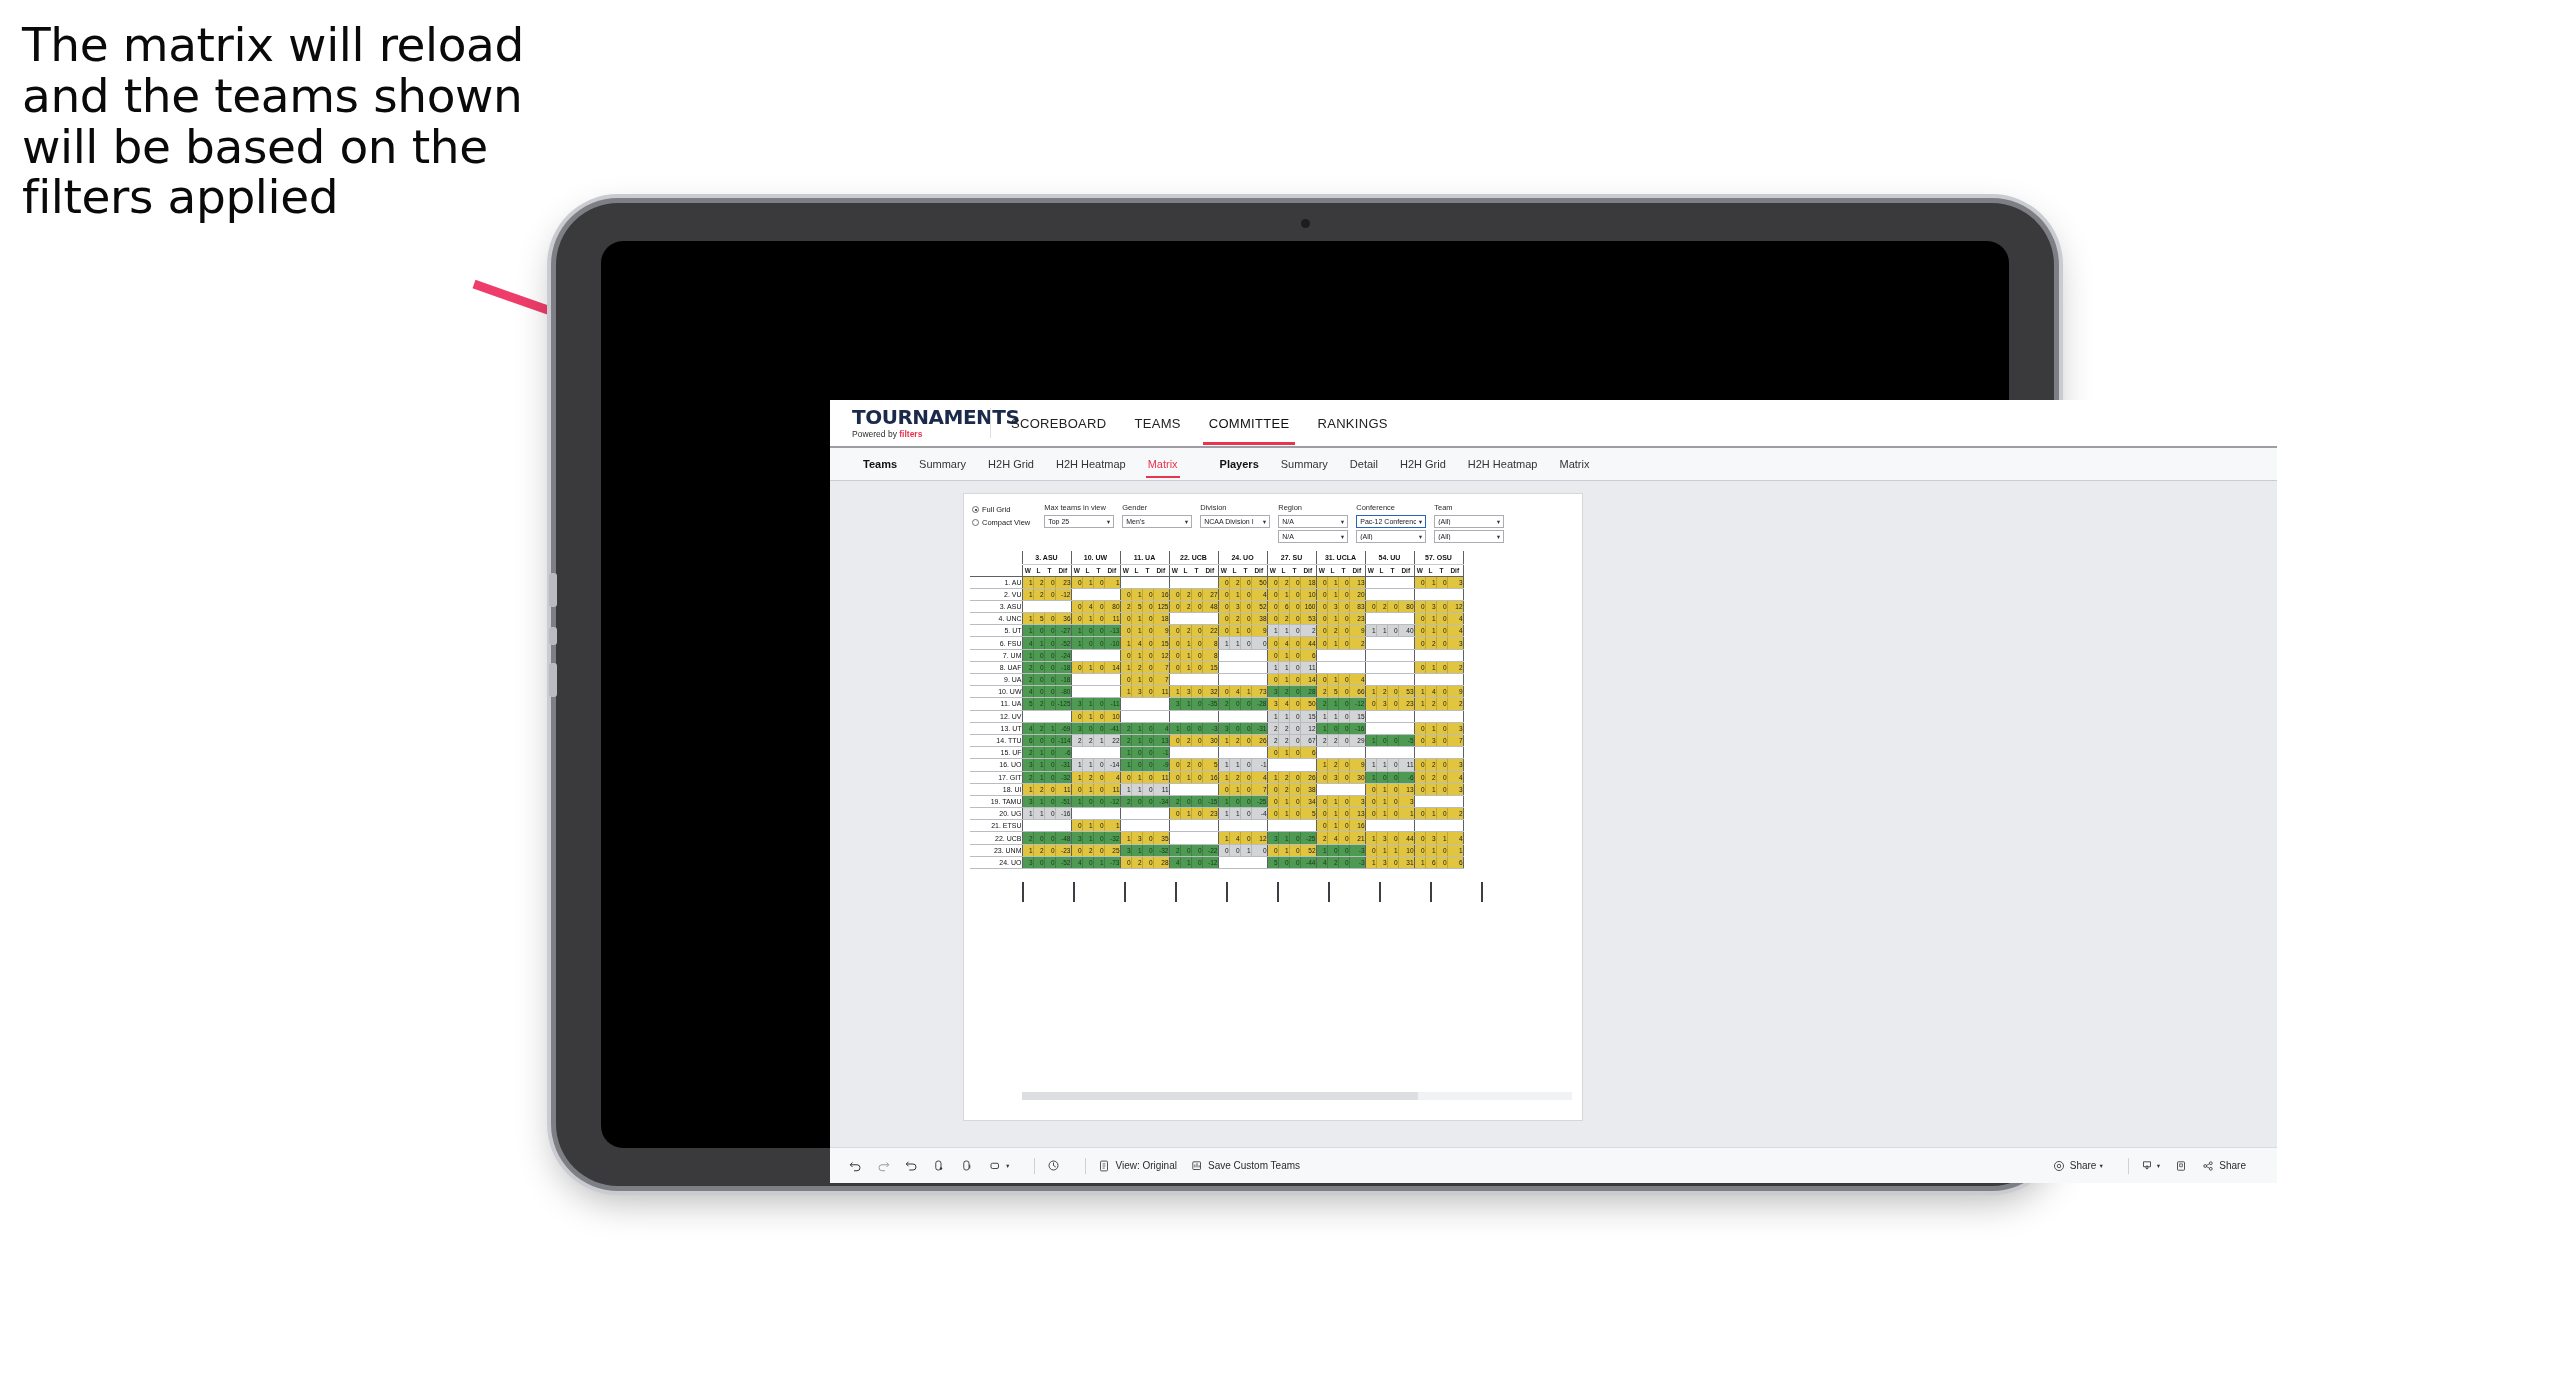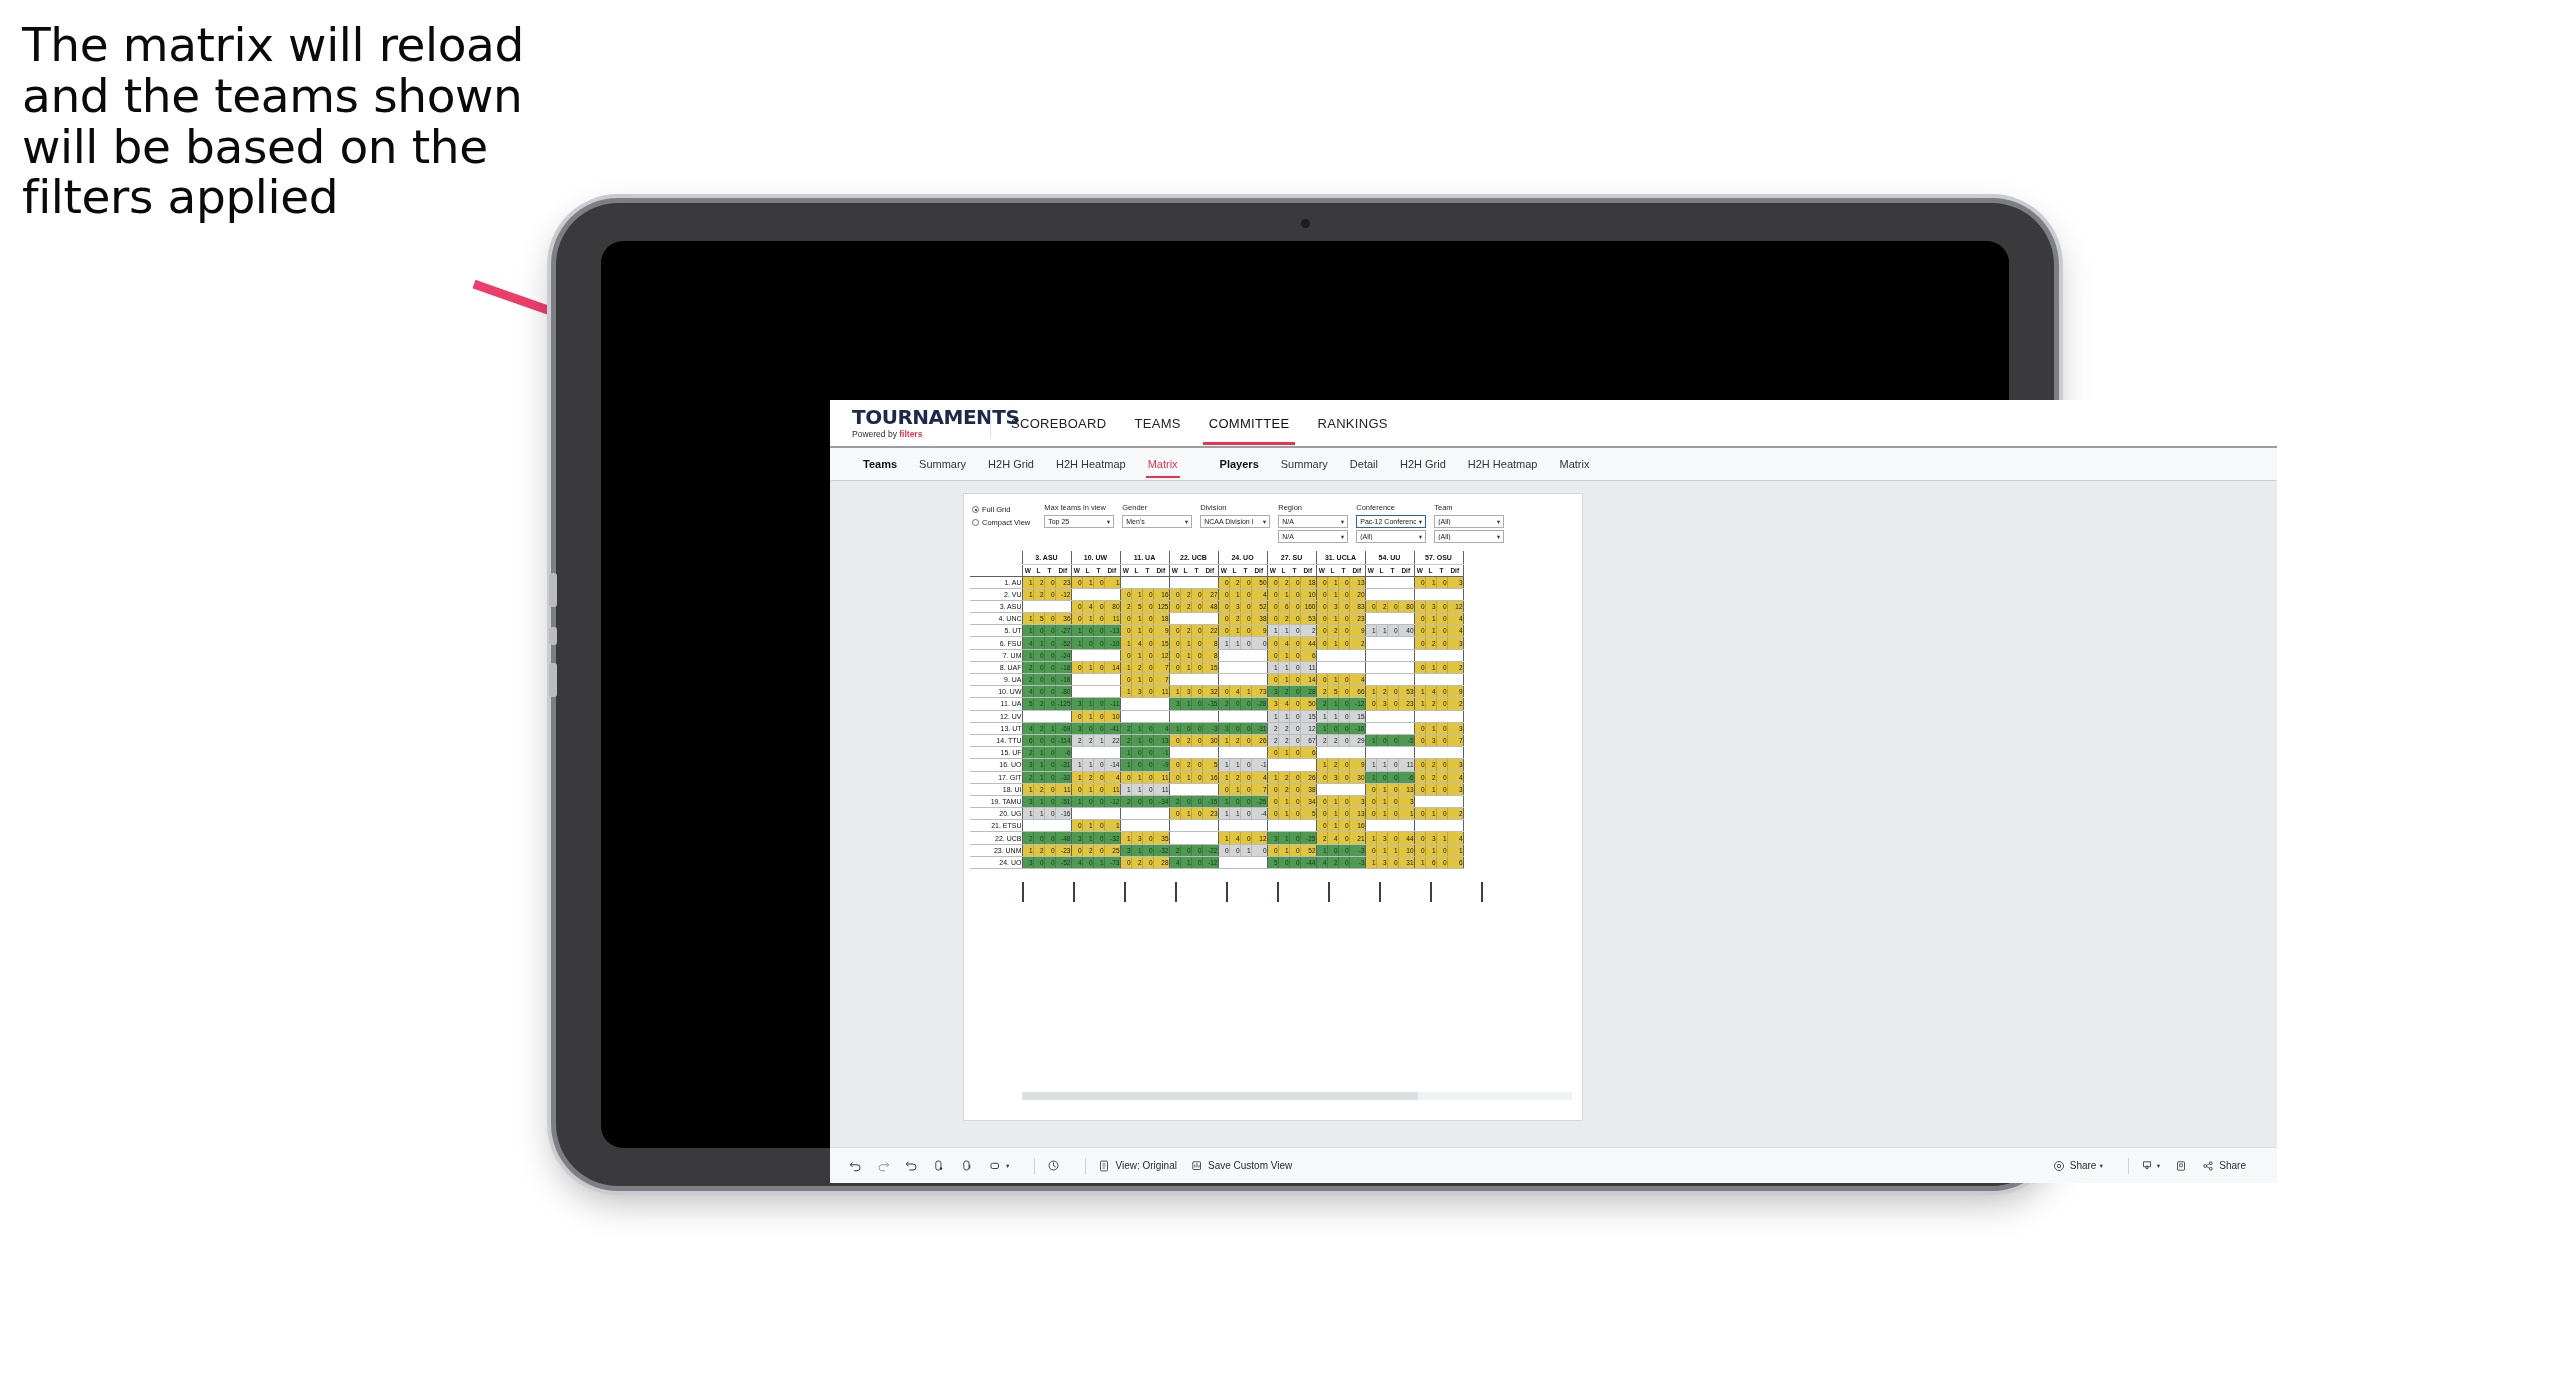--- a/index.html
+++ b/index.html
@@ -1347,21 +1347,21 @@
             <rect x="5" y="3" width="10" height="14" rx="1.5" fill="none" stroke="#333" stroke-width="1.2"></rect>
             <path d="M8 7 h4 M8 10 h4 M8 13 h3" stroke="#333" stroke-width="1"></path>
           </svg>
         <span class="tlabel">View: Original</span>
       </div>
       <div class="tb">
         <svg width="14" height="14" viewBox="0 0 20 20">
             <rect x="4" y="4" width="11" height="11" rx="1" fill="none" stroke="#333" stroke-width="1.2"></rect>
             <path d="M7 12 V8 M10 12 V6 M13 12 V9" stroke="#333" stroke-width="1.2"></path>
           </svg>
-        <span class="tlabel">Save Custom View</span>
+        <span class="tlabel">Save Custom Teams</span>
       </div>
       <div class="tbspace"></div>
       <div class="tb">
         <svg width="14" height="14" viewBox="0 0 20 20">
             <circle cx="10" cy="10" r="6.5" fill="none" stroke="#333" stroke-width="1.2"></circle>
             <circle cx="10" cy="10" r="2.5" fill="none" stroke="#333" stroke-width="1.2"></circle>
           </svg>
         <span class="tlabel">Share</span>
         <span class="caret">▼</span>
       </div>

